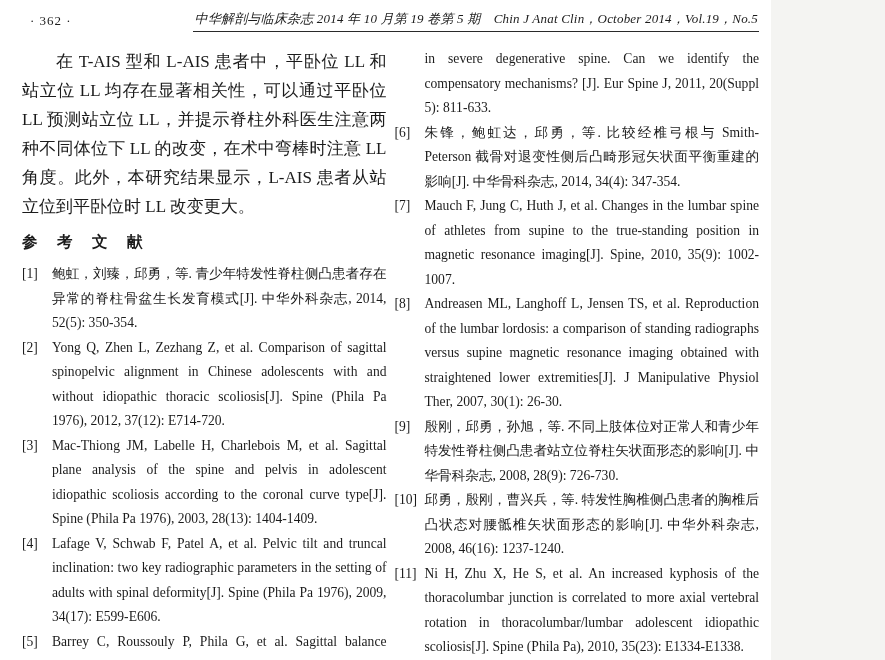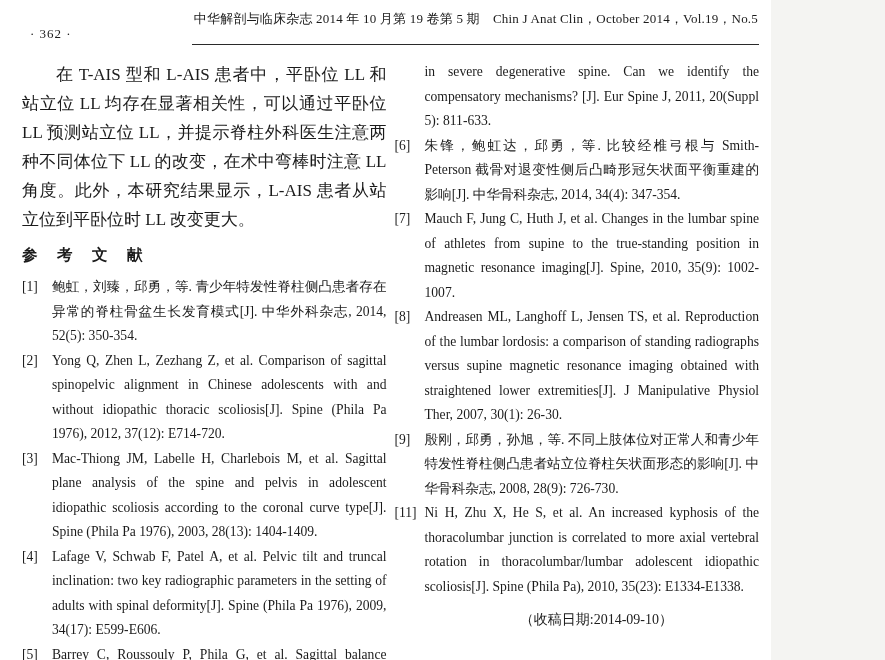--- a/index.html
+++ b/index.html
@@ -24,23 +24,24 @@
     font-size: 13px;
   }
   .page-num {
     flex: 0 0 auto;
     padding-bottom: 3px;
     letter-spacing: 1px;
   }
   .journal-title {
     margin-left: auto;
     border-bottom: 1.4px solid #2a2a2a;
-    padding: 0 1px 16px 2px;
+    padding: 0 1px 3px 2px;
     white-space: nowrap;
     letter-spacing: 0.2px;
+    font-style: italic;
   }
   .content {
     display: flex;
     gap: 8px;
     margin-top: 15px;
   }
   .col { flex: 1 1 0; min-width: 0; }
   .body-para {
     margin: 0;
     font-size: 17px;
@@ -141,20 +142,24 @@
       </div>
       <div class="ref">
         <span class="ref-label">[8]</span>
         <span class="ref-text">Andreasen ML, Langhoff L, Jensen TS, et al. Reproduction of the lumbar lordosis: a comparison of standing radiographs versus supine magnetic resonance imaging obtained with straightened lower extremities[J]. J Manipulative Physiol Ther, 2007, 30(1): 26-30.</span>
       </div>
       <div class="ref">
         <span class="ref-label">[9]</span>
         <span class="ref-text">殷刚，邱勇，孙旭，等. 不同上肢体位对正常人和青少年特发性脊柱侧凸患者站立位脊柱矢状面形态的影响[J]. 中华骨科杂志, 2008, 28(9): 726-730.</span>
       </div>
       <div class="ref">
+        <span class="ref-label">[10]</span>
+        <span class="ref-text">邱勇，殷刚，曹兴兵，等. 特发性胸椎侧凸患者的胸椎后凸状态对腰骶椎矢状面形态的影响[J]. 中华外科杂志, 2008, 46(16): 1237-1240.</span>
+      </div>
+      <div class="ref">
         <span class="ref-label">[11]</span>
         <span class="ref-text">Ni H, Zhu X, He S, et al. An increased kyphosis of the thoracolumbar junction is correlated to more axial vertebral rotation in thoracolumbar/lumbar adolescent idiopathic scoliosis[J]. Spine (Phila Pa), 2010, 35(23): E1334-E1338.</span>
       </div>
 
       <div class="meta-block">
         <p class="meta received">（收稿日期:2014-09-10）</p>
       </div>
     </div>
 
   </div>

